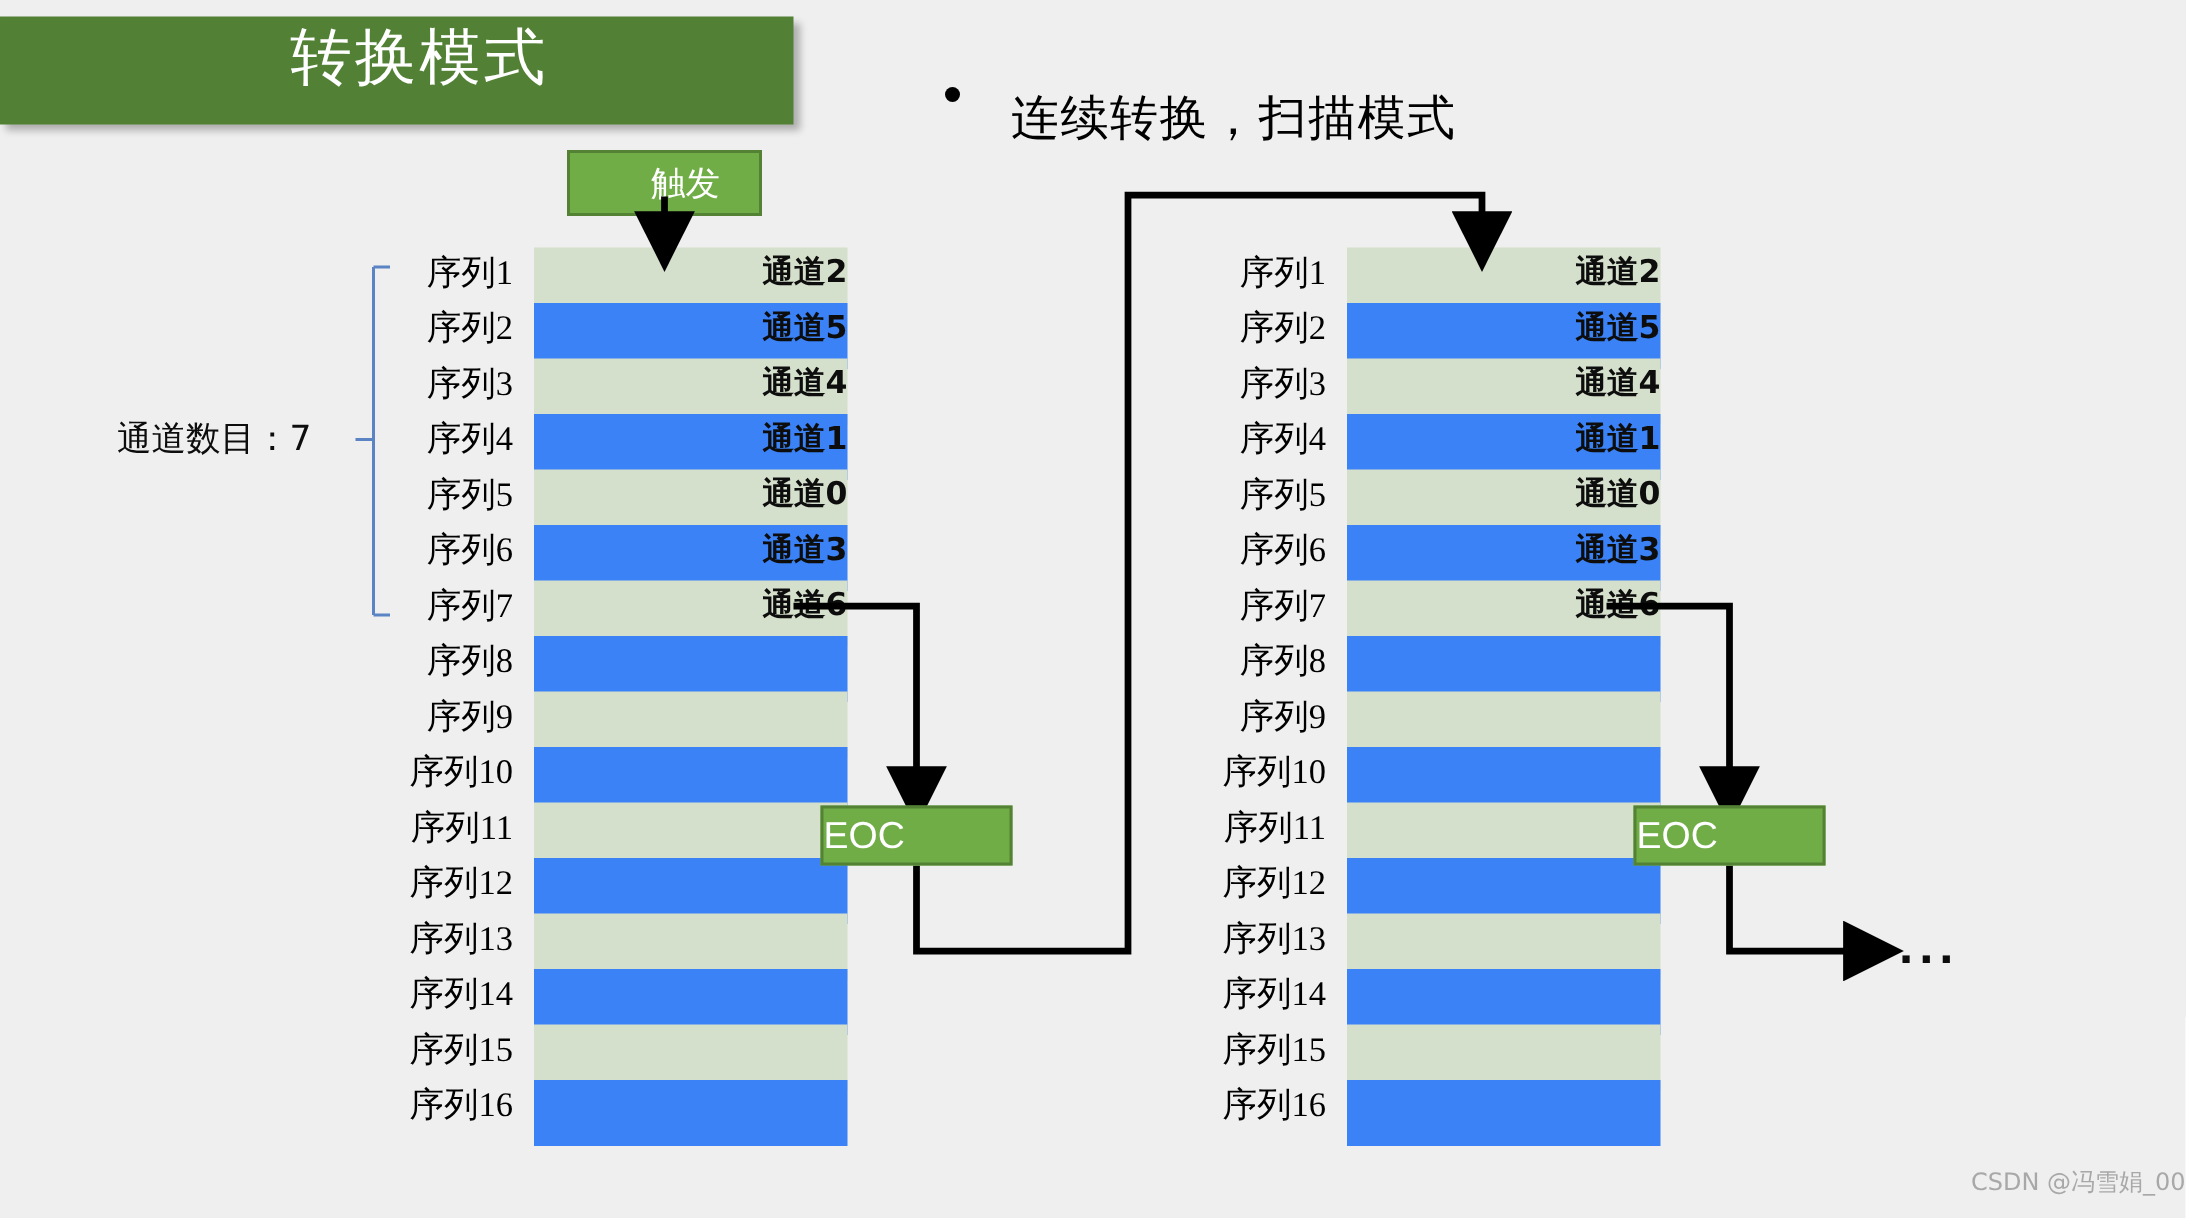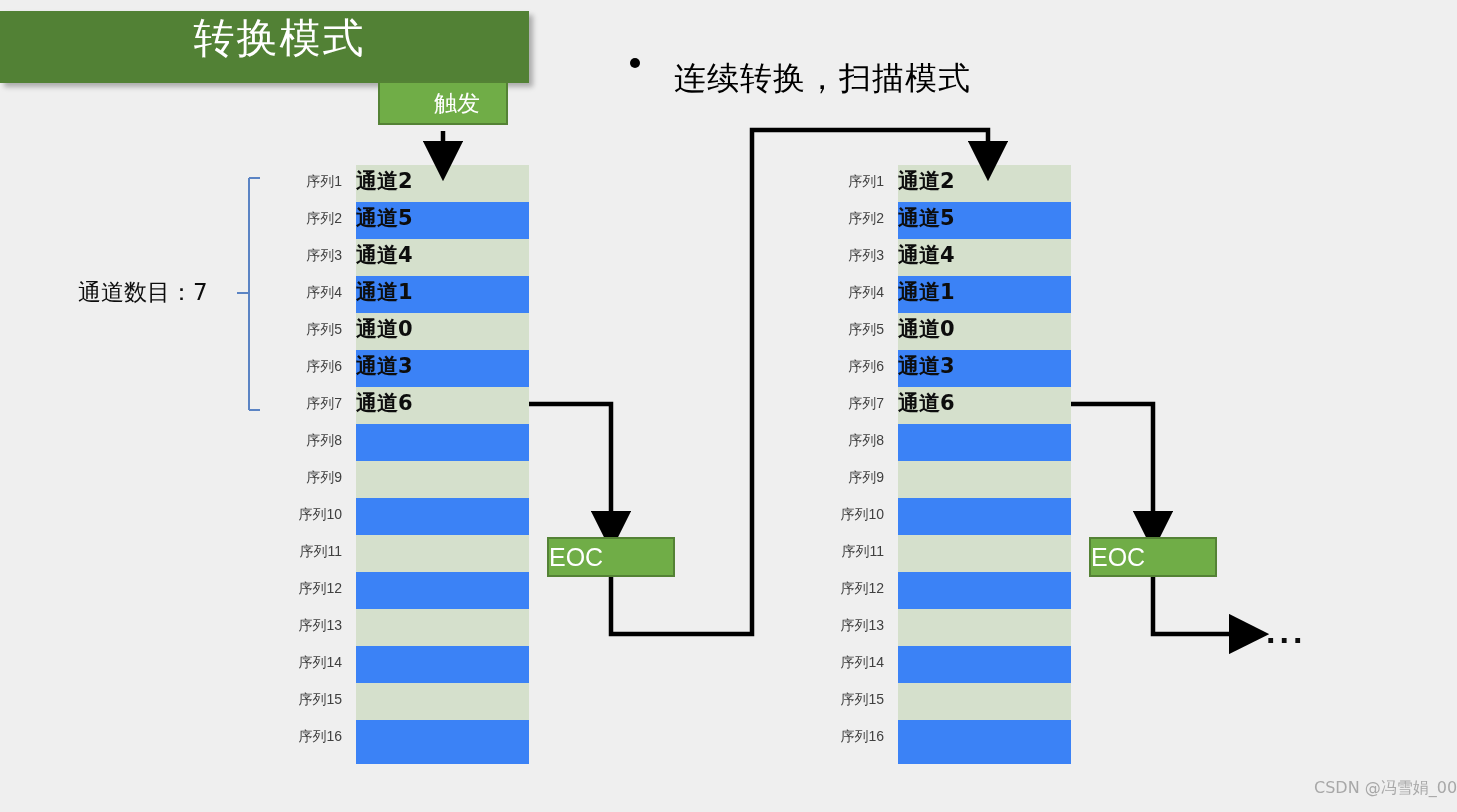--- a/index.html
+++ b/index.html
@@ -62,21 +62,21 @@
     color: #000000;
     font-family: "DejaVu Sans", "Liberation Sans", sans-serif;
     letter-spacing: 1px;
     margin-top: 33px;
   }
 
   
   #trigger-box {
     position: absolute;
     left: 378px;
-    top: 81px;
+    top: 100px;
     width: 130px;
     height: 44px;
     background: #70ad47;
     border: 2px solid #548235;
     box-sizing: border-box;
     display: flex;
     align-items: center;
     justify-content: center;
     padding-left: 28px;
   }
@@ -96,34 +96,35 @@
     height: 33px;
     margin-bottom: 4px;
   }
   .seq-label {
     position: absolute;
     right: 100%;
     top: 0;
     height: 33px;
     line-height: 33px;
     margin-right: 14px;
-    font-size: 14px;
-    color: #404040;
+    font-size: 23px;
+    color: #000000;
     white-space: nowrap;
-    font-family: Liberation Sans, sans-serif;
+    font-family: Liberation Serif, serif;
   }
   .seq-cell {
     width: 173px;
     height: 44px;
     line-height: 33px;
-    text-align: left;
+    text-align: right;
     font-size: 21px;
     font-weight: bold;
     color: #0d0d0d;
     font-family: "DejaVu Sans", "Liberation Sans", sans-serif;
+    padding-left: 36px;
   }
   .seq-cell.shade-dark  { background: #d5e0cc; }
   .seq-cell.shade-light { background: #3b82f6; }
 
   
   #brace-group {
     position: absolute;
     left: 237px;
     top: 176px;
     width: 20px;

